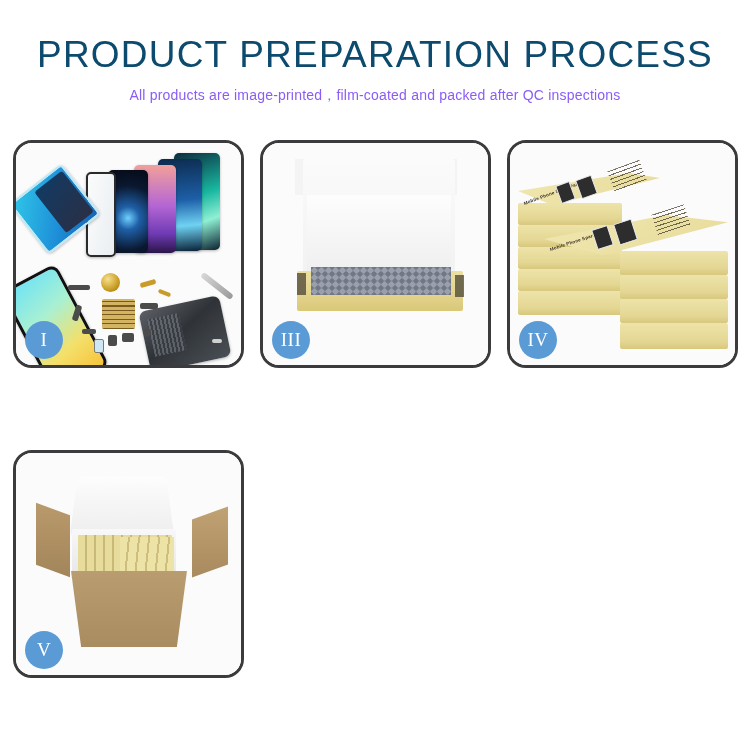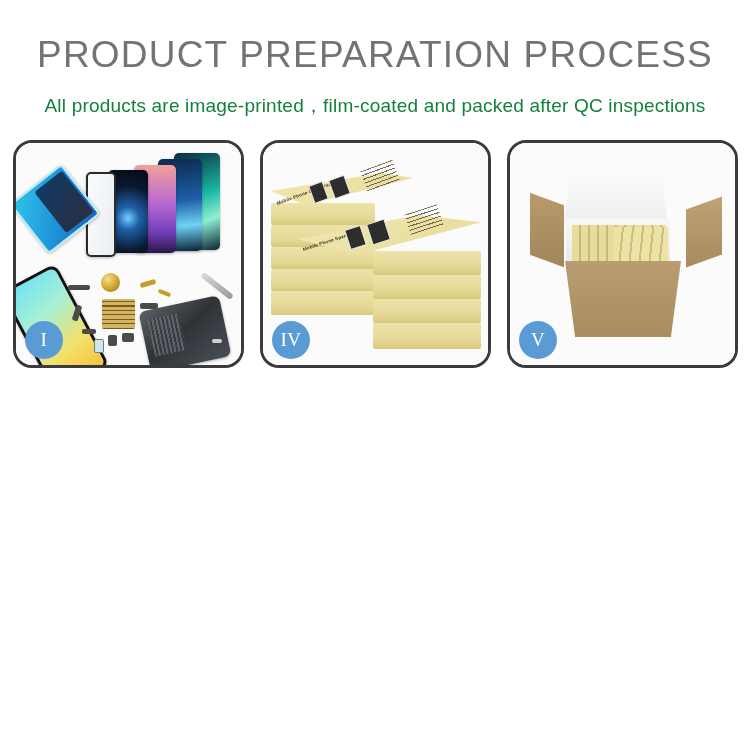--- a/index.html
+++ b/index.html
@@ -24,32 +24,32 @@
   
   .header {
     padding-top: 36px;
     text-align: center;
   }
   .title {
     font-family: "Liberation Sans", sans-serif;
     font-size: 37px;
     font-weight: 400;
     letter-spacing: 1.2px;
-    color: #737373;
+    color: #0c4a6e;
     line-height: 1;
     white-space: nowrap;
     text-align: center;
   }
   .subtitle {
-    margin-top: 20px;
+    margin-top: 14px;
     font-family: "Liberation Sans", sans-serif;
-    font-size: 19px;
+    font-size: 14px;
     font-weight: 400;
     letter-spacing: .2px;
-    color: #15803d;
+    color: #8b5cf6;
     white-space: nowrap;
   }
 
   
   .grid {
     position: absolute;
     left: 13px;
     top: 140px;
     width: 724px;
     display: grid;
@@ -375,20 +375,33 @@
         <div class="chip" style="left:106px;top:190px;width:12px;height:9px;"></div>
         <div class="chip" style="left:78px;top:196px;width:8px;height:12px;background:#cfe7f2;border:1px solid #7a7a7a;"></div>
         <div class="chip" style="left:128px;top:186px;width:7px;height:7px;"></div>
         <div class="chip" style="left:196px;top:196px;width:10px;height:4px;background:#d0d0d0;"></div>
         <div class="tool"></div>
       </div>
       <div class="badge">I</div>
     </div>
 
 
+    <div class="panel p3">
+      <div class="stage">
+        <div class="lid-flapL"></div>
+        <div class="lid-flapR"></div>
+        <div class="lid"></div>
+        <div class="foam"></div>
+        <div class="tray"></div>
+        <div class="wrap"></div>
+        <div class="corner" style="left:34px;top:130px;"></div>
+        <div class="corner" style="left:192px;top:132px;"></div>
+      </div>
+      <div class="badge">III</div>
+    </div>
 
     <div class="panel p4">
       <div class="stage">
 
         <div class="box" style="left:8px;top:60px;width:104px;height:22px;"></div>
         <div class="box" style="left:8px;top:82px;width:104px;height:22px;"></div>
         <div class="box" style="left:8px;top:104px;width:104px;height:22px;"></div>
         <div class="box" style="left:8px;top:126px;width:104px;height:22px;"></div>
         <div class="box" style="left:8px;top:148px;width:104px;height:24px;"></div>
 

